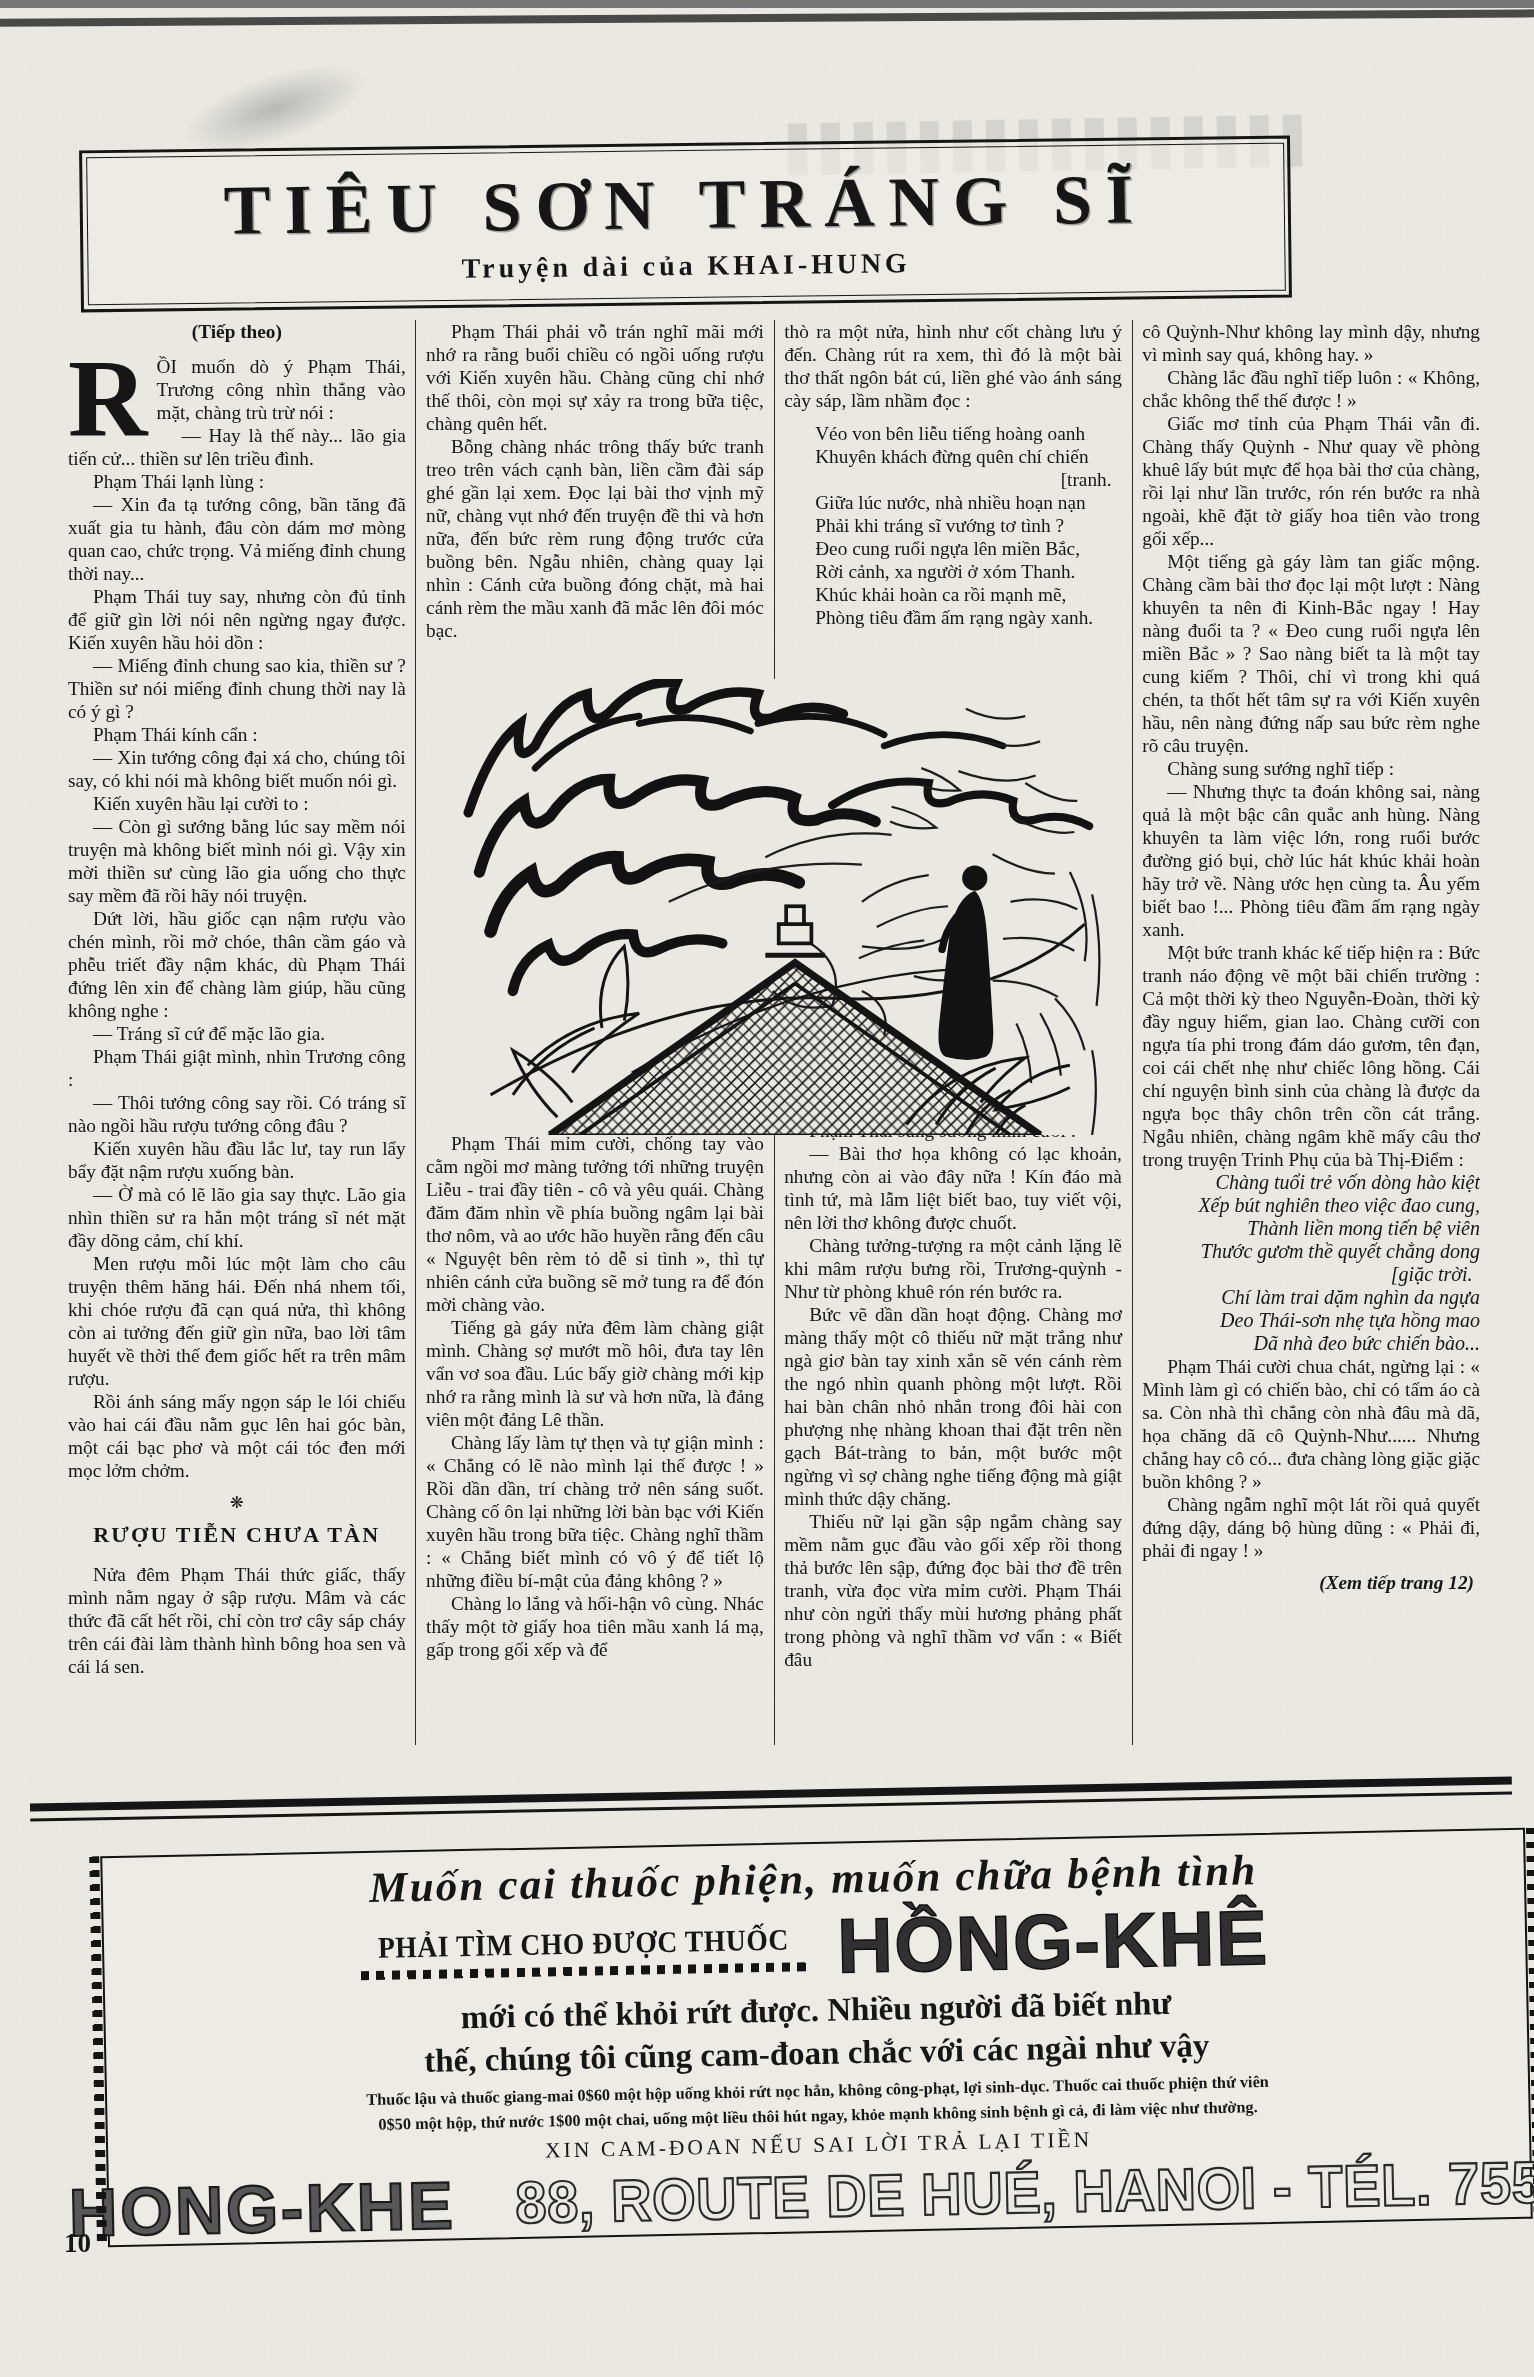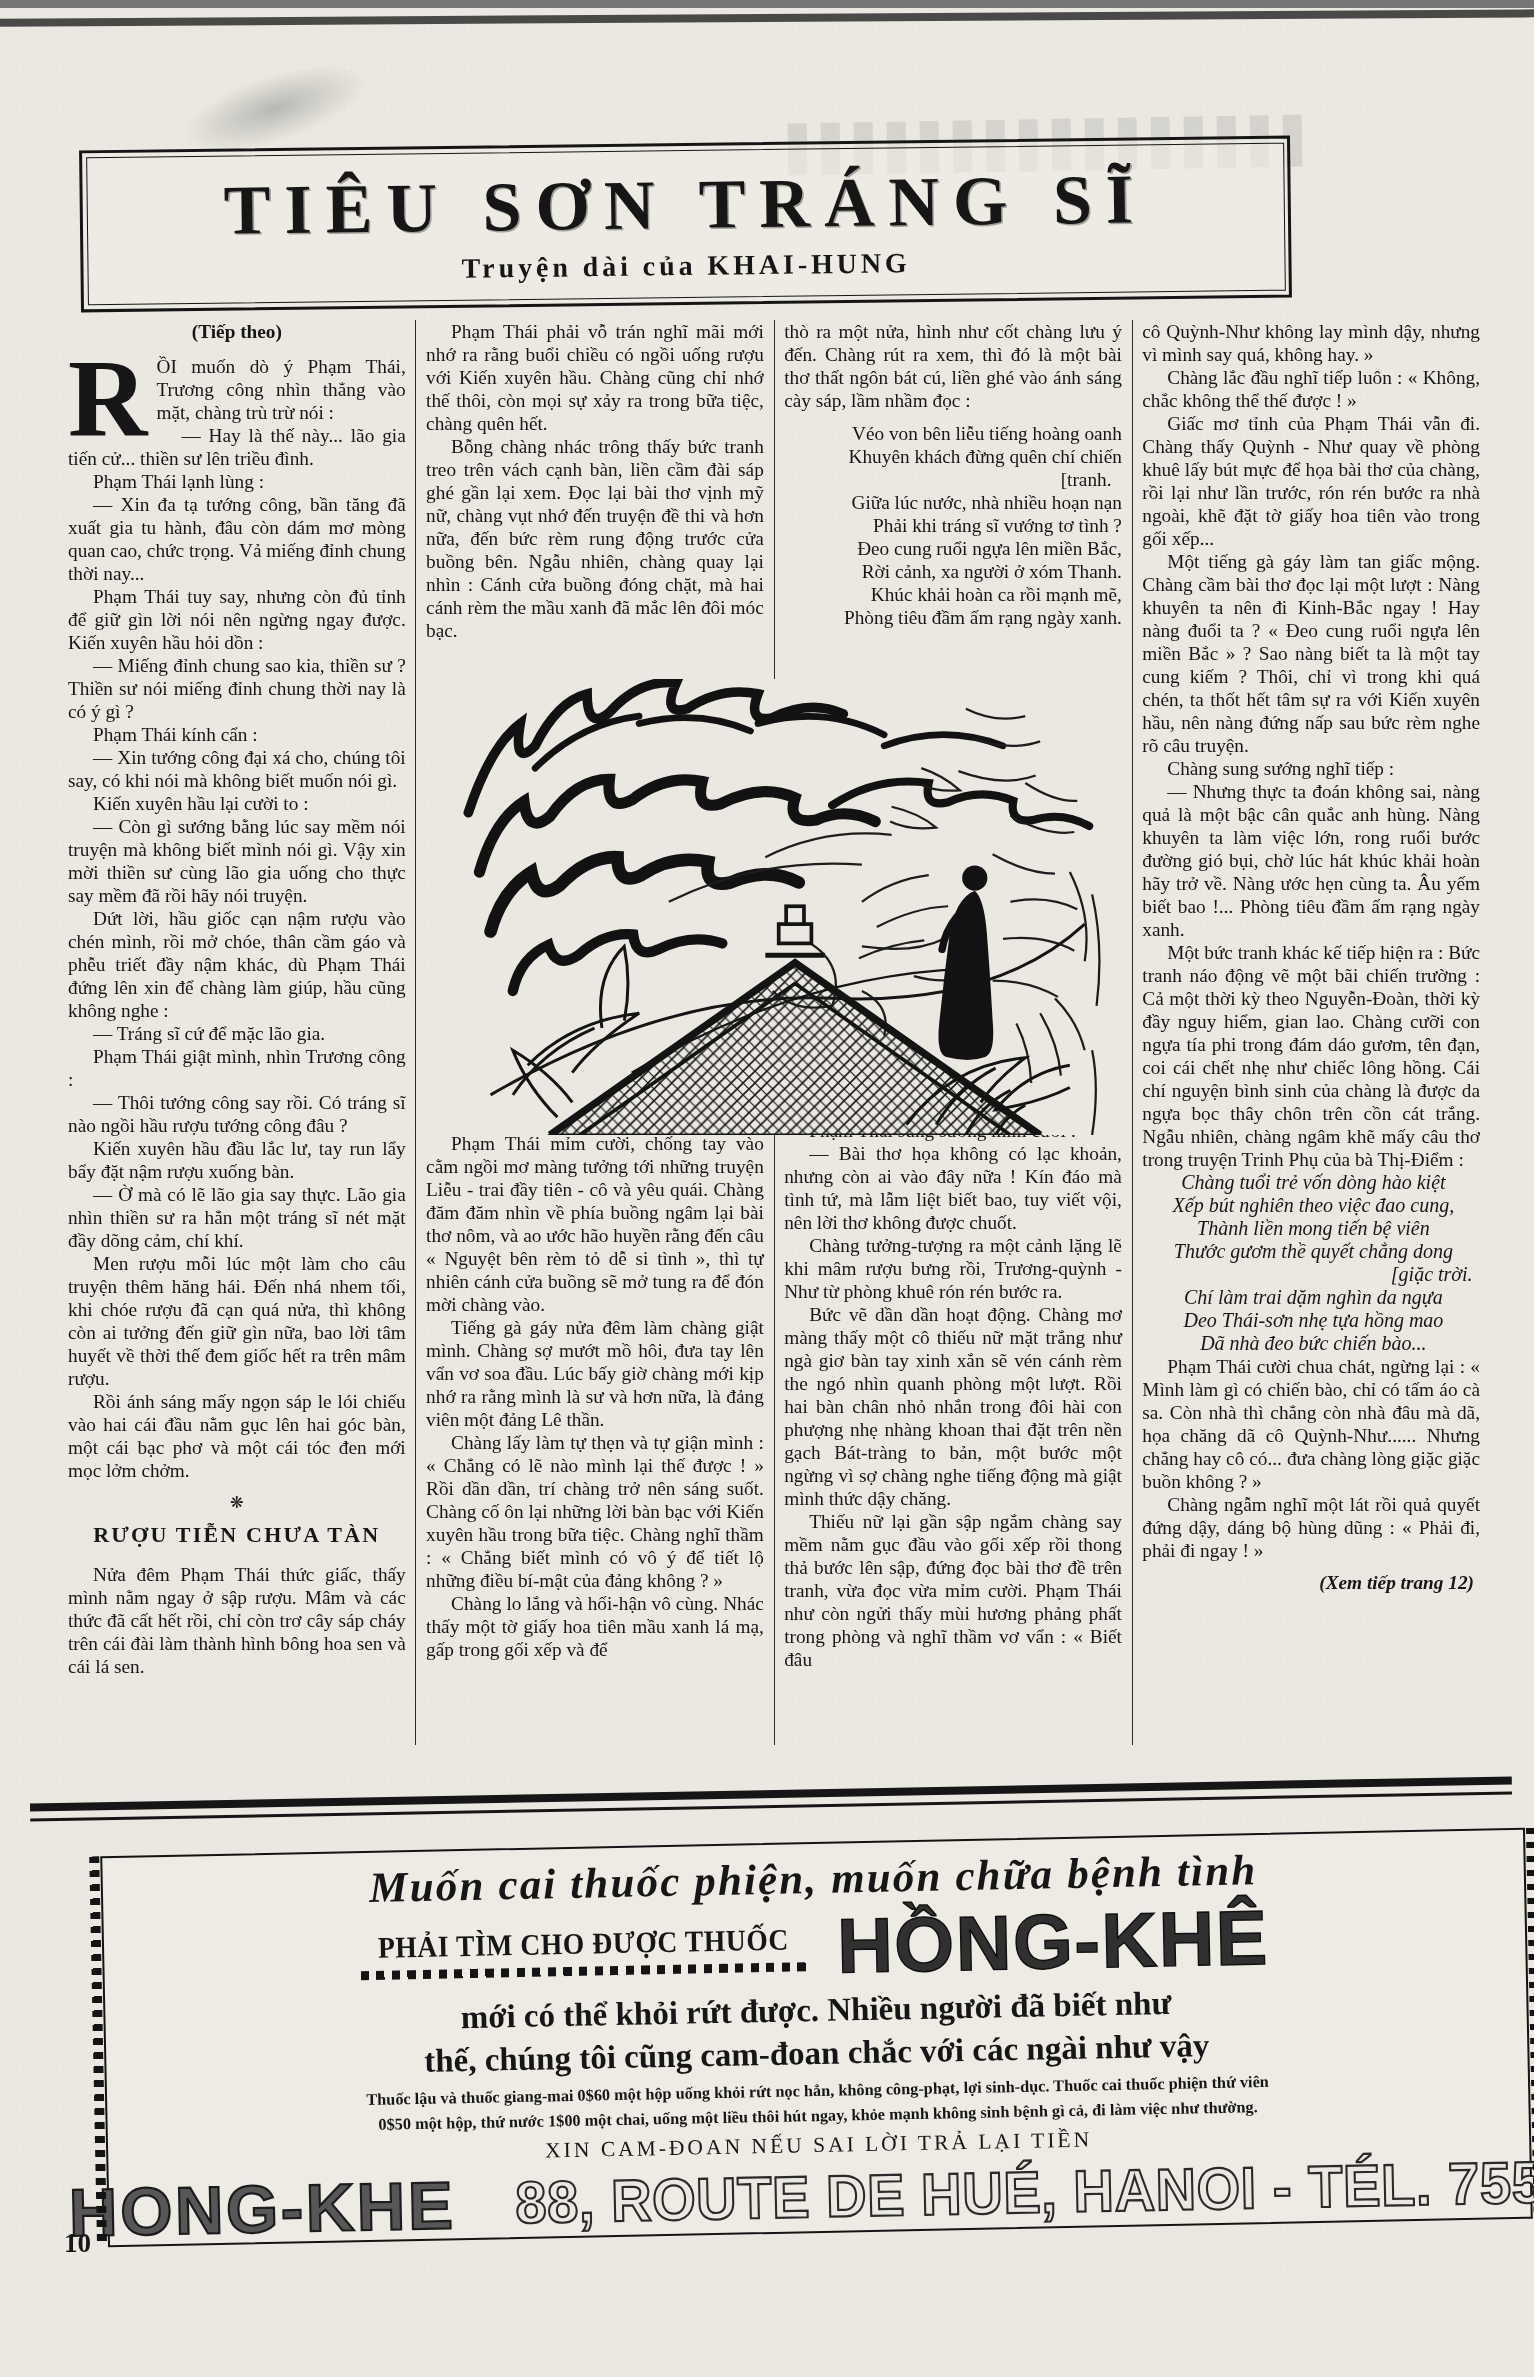--- a/index.html
+++ b/index.html
@@ -24,24 +24,24 @@
   
   .columns{position:absolute; left:68px; top:312px; width:1412px; height:1425px; display:flex;}
   .col{flex:1 1 0; padding:0 9.7px; font-size:19.3px; line-height:23px; text-align:justify; overflow:hidden;}
   .col + .col{border-left:1.5px solid #2b2b2b;}
   .col:first-child{padding-left:0;}
   .col:last-child{padding-right:0;}
   .para{margin:0; text-indent:25px;}
   .para.cont{text-indent:0;}
   .note{margin:0 0 12px; text-align:center; font-weight:bold; text-indent:0;}
   .dc{float:left; font-size:110px; line-height:77px; font-weight:bold; margin:6px 9px 0 0; letter-spacing:0;}
-  .verse{margin:0; text-indent:0; text-align:right; padding-left:31px;}
+  .verse{margin:0; text-indent:0; text-align:left; padding-left:31px;}
   .verse.vright{text-align:right; padding-left:0; padding-right:10.4px;}
   .poem-gap-top{margin-top:10.4px;}
-  .iverse{margin:0; text-indent:0; text-align:center; padding-left:4.5px; font-style:italic; font-size:20px;}
+  .iverse{margin:0; text-indent:0; text-align:right; padding-left:4.5px; font-style:italic; font-size:20px;}
   .iverse.vright{text-align:right; padding-right:7.4px;}
   .ornament{text-align:center; font-size:16.3px; margin:13.4px 0 6px; line-height:16.3px;}
   .sec-heading{margin:3px 0 12px; text-align:center; font-size:22px; letter-spacing:0.10em; font-weight:bold; line-height:33px;}
   .ill-spacer{height:490px;}
   .continued{margin-top:9px; text-align:right; font-style:italic; font-weight:bold; text-indent:0; padding-right:6px;}
 
   
   .illustration{position:absolute; left:446px; top:671px; width:658px; height:456px; background:#eae8e1; z-index:2;}
   .illustration svg{display:block; width:100%; height:100%;}
 

